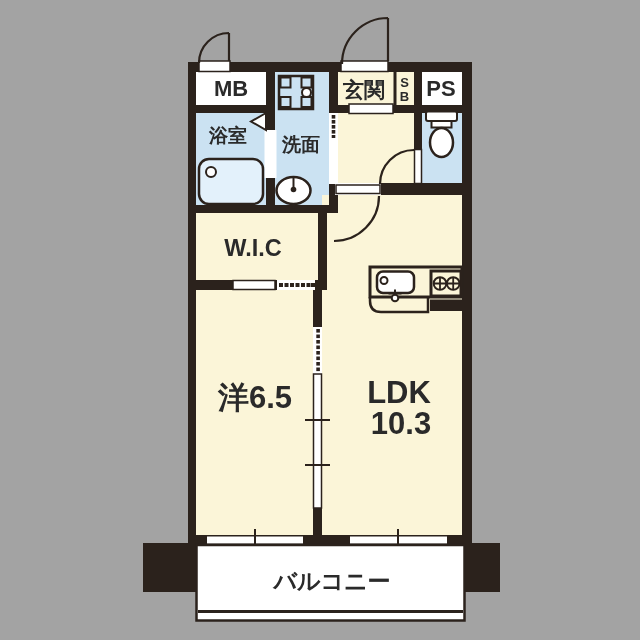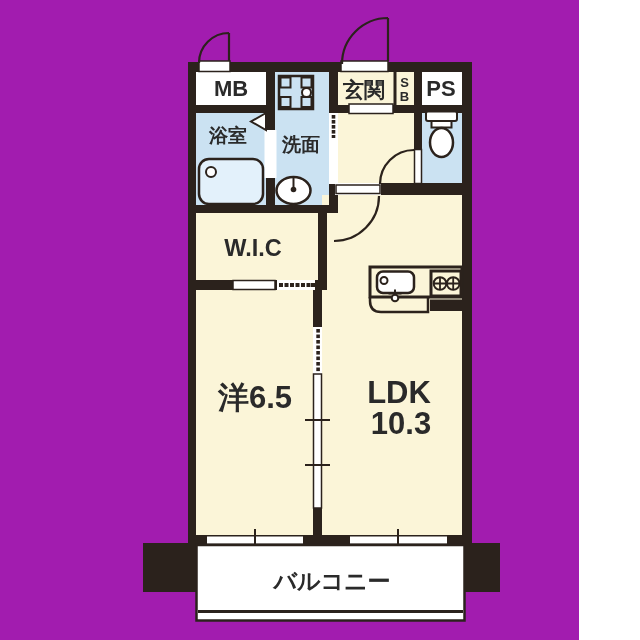--- a/index.html
+++ b/index.html
@@ -1,16 +1,16 @@
 <!DOCTYPE html>
 <html style="--wall: #2b221c; --room: #fbf5d8; --water: #cbe2f2; --white: #ffffff; --text: #2a2a2a; --fixture_blue: #e3f1fb;"><head>
 <meta charset="utf-8">
 <style>
   html,body{margin:0;padding:0;background:#ffffff;}
-  .stage{position:relative;width:579px;height:640px;background:#a21caf;overflow:hidden;}
+  .stage{position:relative;width:640px;height:640px;background:#a3a3a3;overflow:hidden;}
   svg{display:block;}
   .wall{fill:var(--wall);}
   .room{fill:var(--room);}
   .water{fill:var(--water);}
   .wht{fill:var(--white);}
   .gap{fill:var(--white);}
   .dot{fill:var(--wall);}
   .ln{stroke:var(--wall);fill:none;}
   .leaf{fill:var(--white);stroke:var(--wall);stroke-width:1.5;}
   .fx{stroke:var(--wall);fill:var(--white);}

